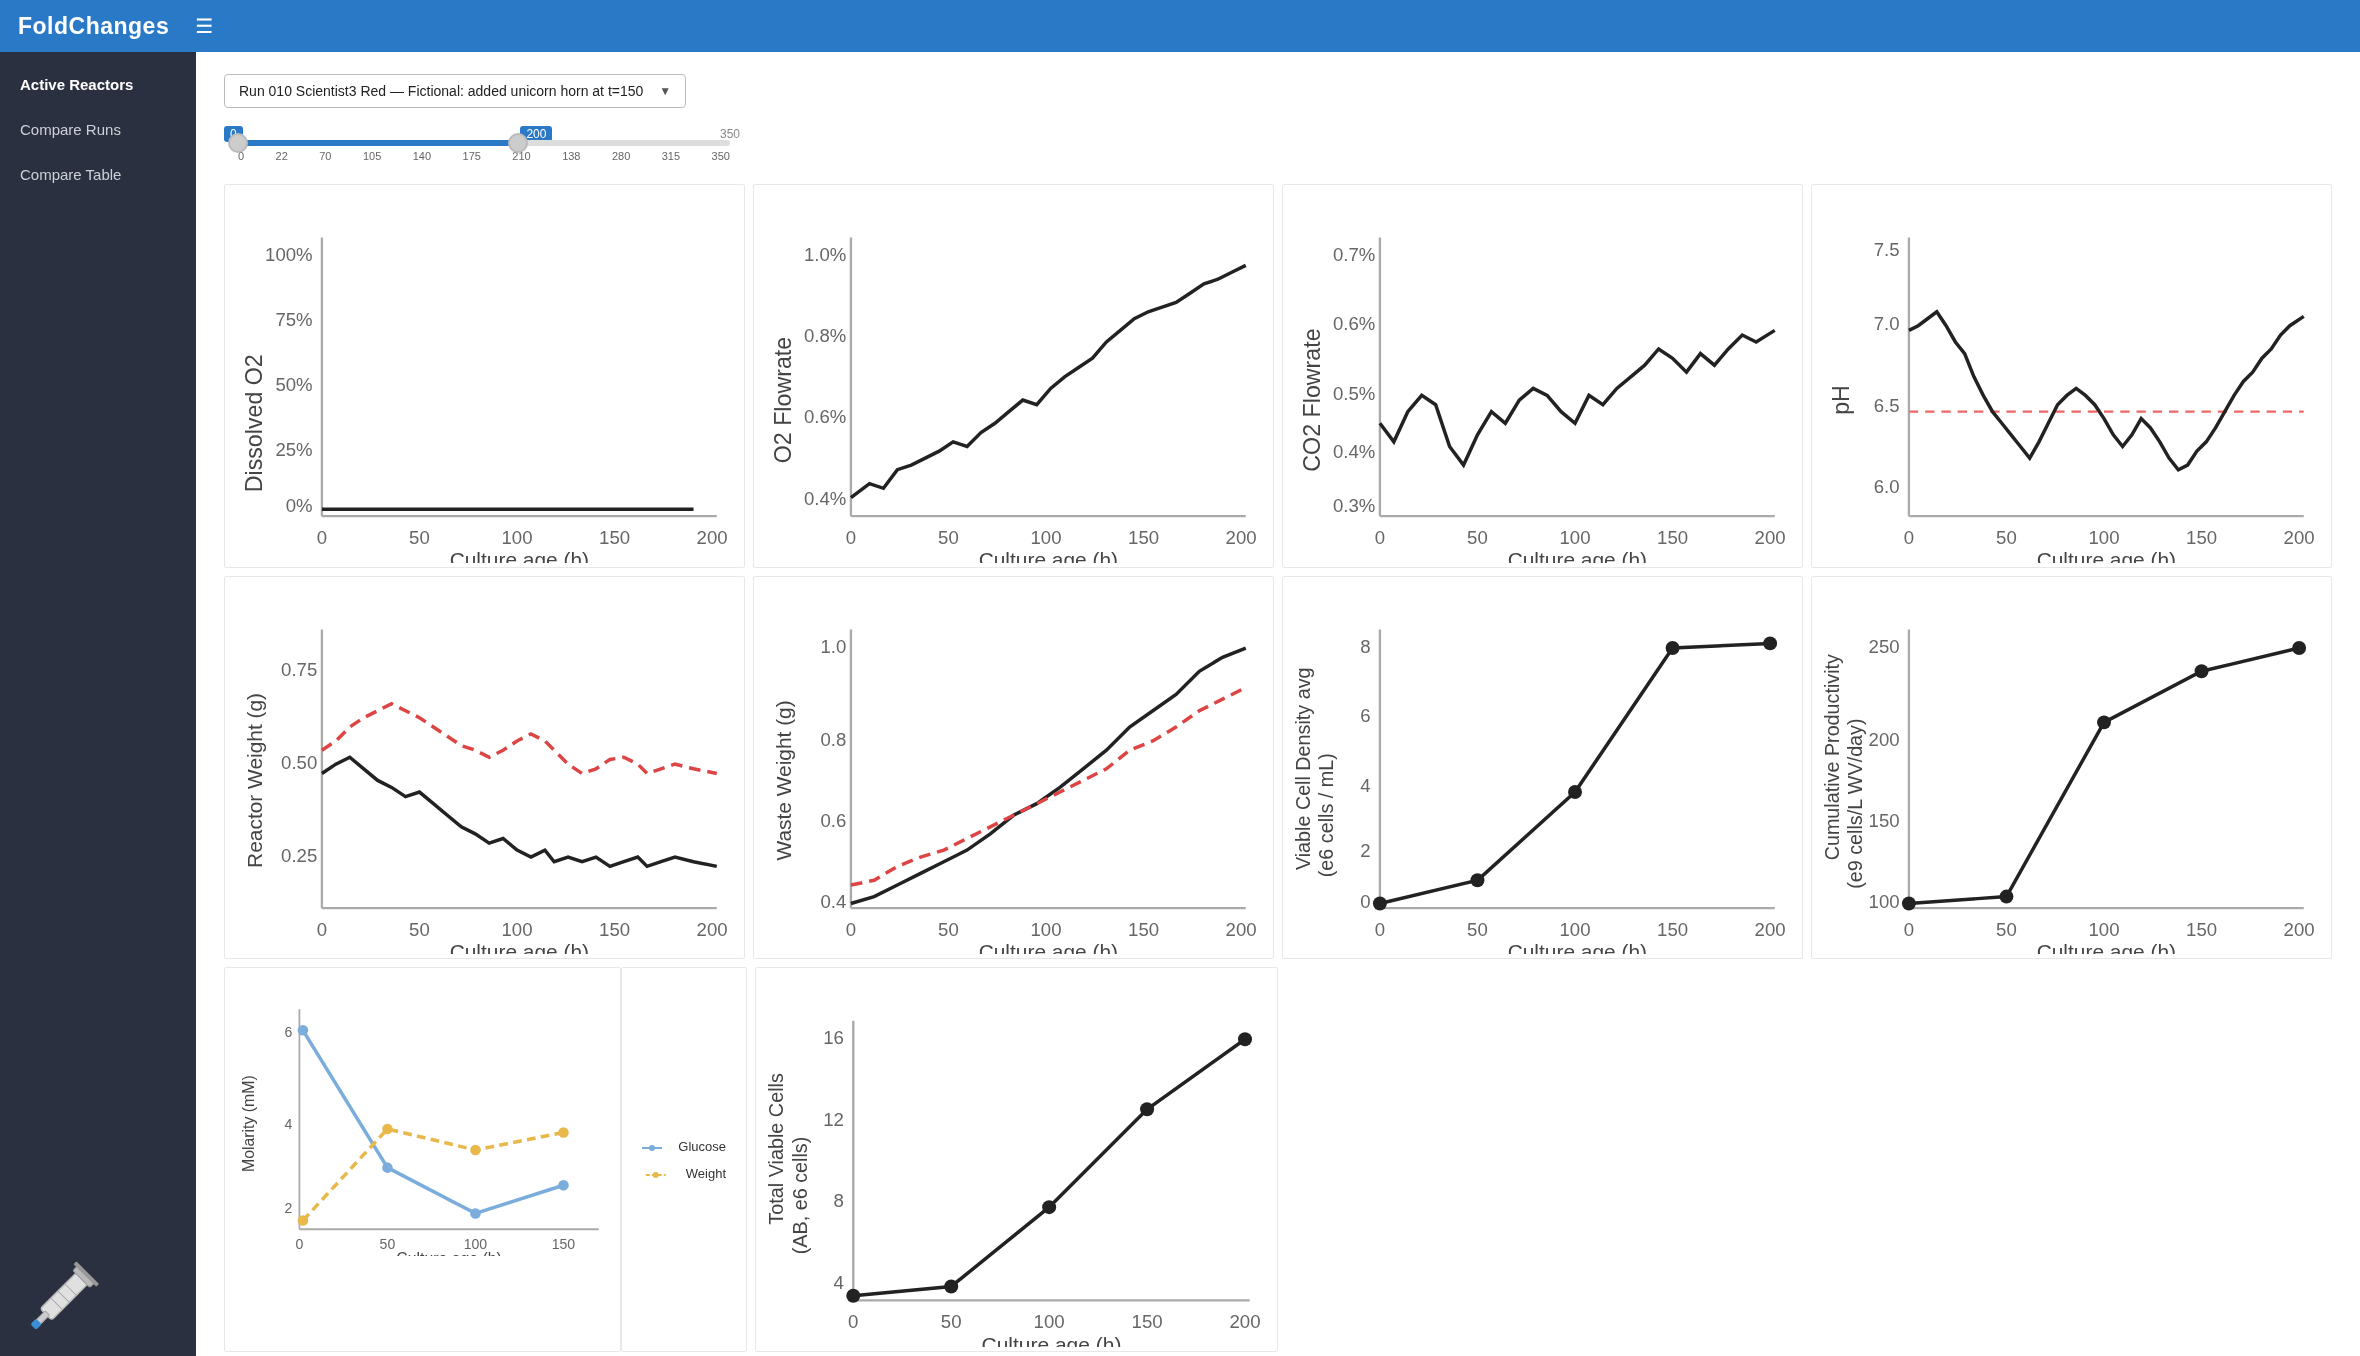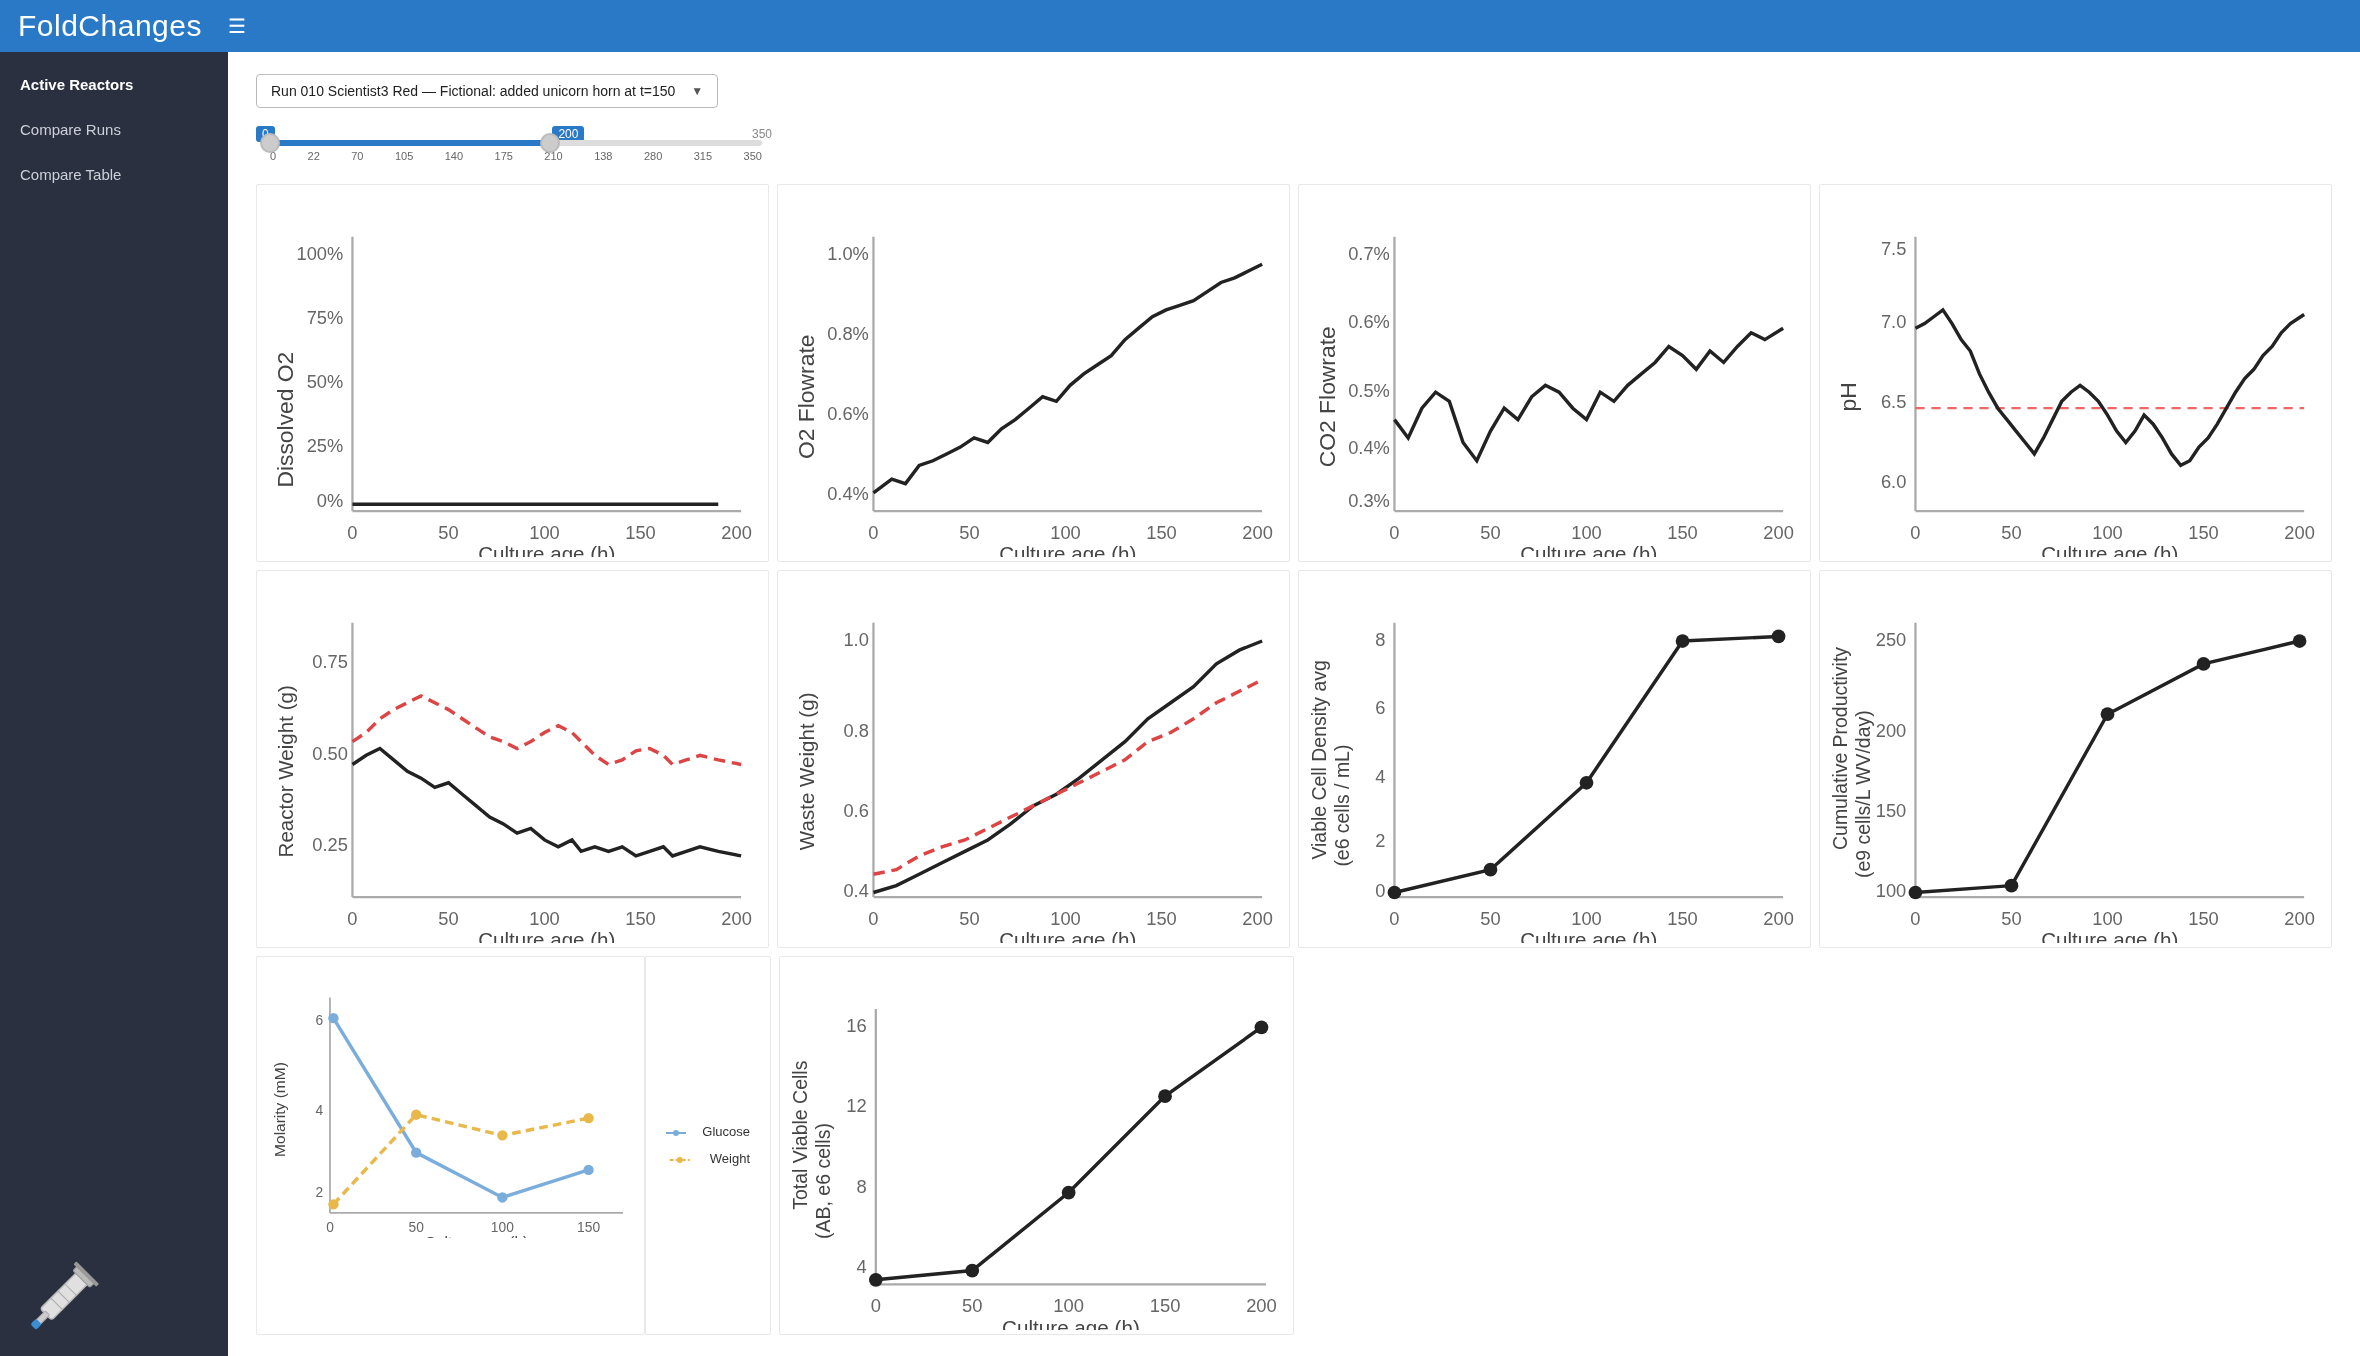--- a/index.html
+++ b/index.html
@@ -10,29 +10,29 @@
       background: #2979c7;
       color: white;
       height: 52px;
       display: flex;
       align-items: center;
       padding: 0 18px;
       gap: 18px;
       flex-shrink: 0;
       z-index: 10;
     }
-    .topbar-title { font-size: 30px; font-weight: 400; letter-spacing: 0.5px; }
+    .topbar-title { font-size: 23px; font-weight: 700; letter-spacing: 0.5px; }
     .hamburger { font-size: 20px; cursor: pointer; margin-left: 0; }
 
     
     .layout { display: flex; flex: 1; overflow: hidden; }
 
     
     .sidebar {
-      width: 228px;
+      width: 196px;
       background: #2b3040;
       color: #cdd0d8;
       flex-shrink: 0;
       display: flex;
       flex-direction: column;
       padding-top: 10px;
     }
     .sidebar-item {
       padding: 14px 20px;
       cursor: pointer;

